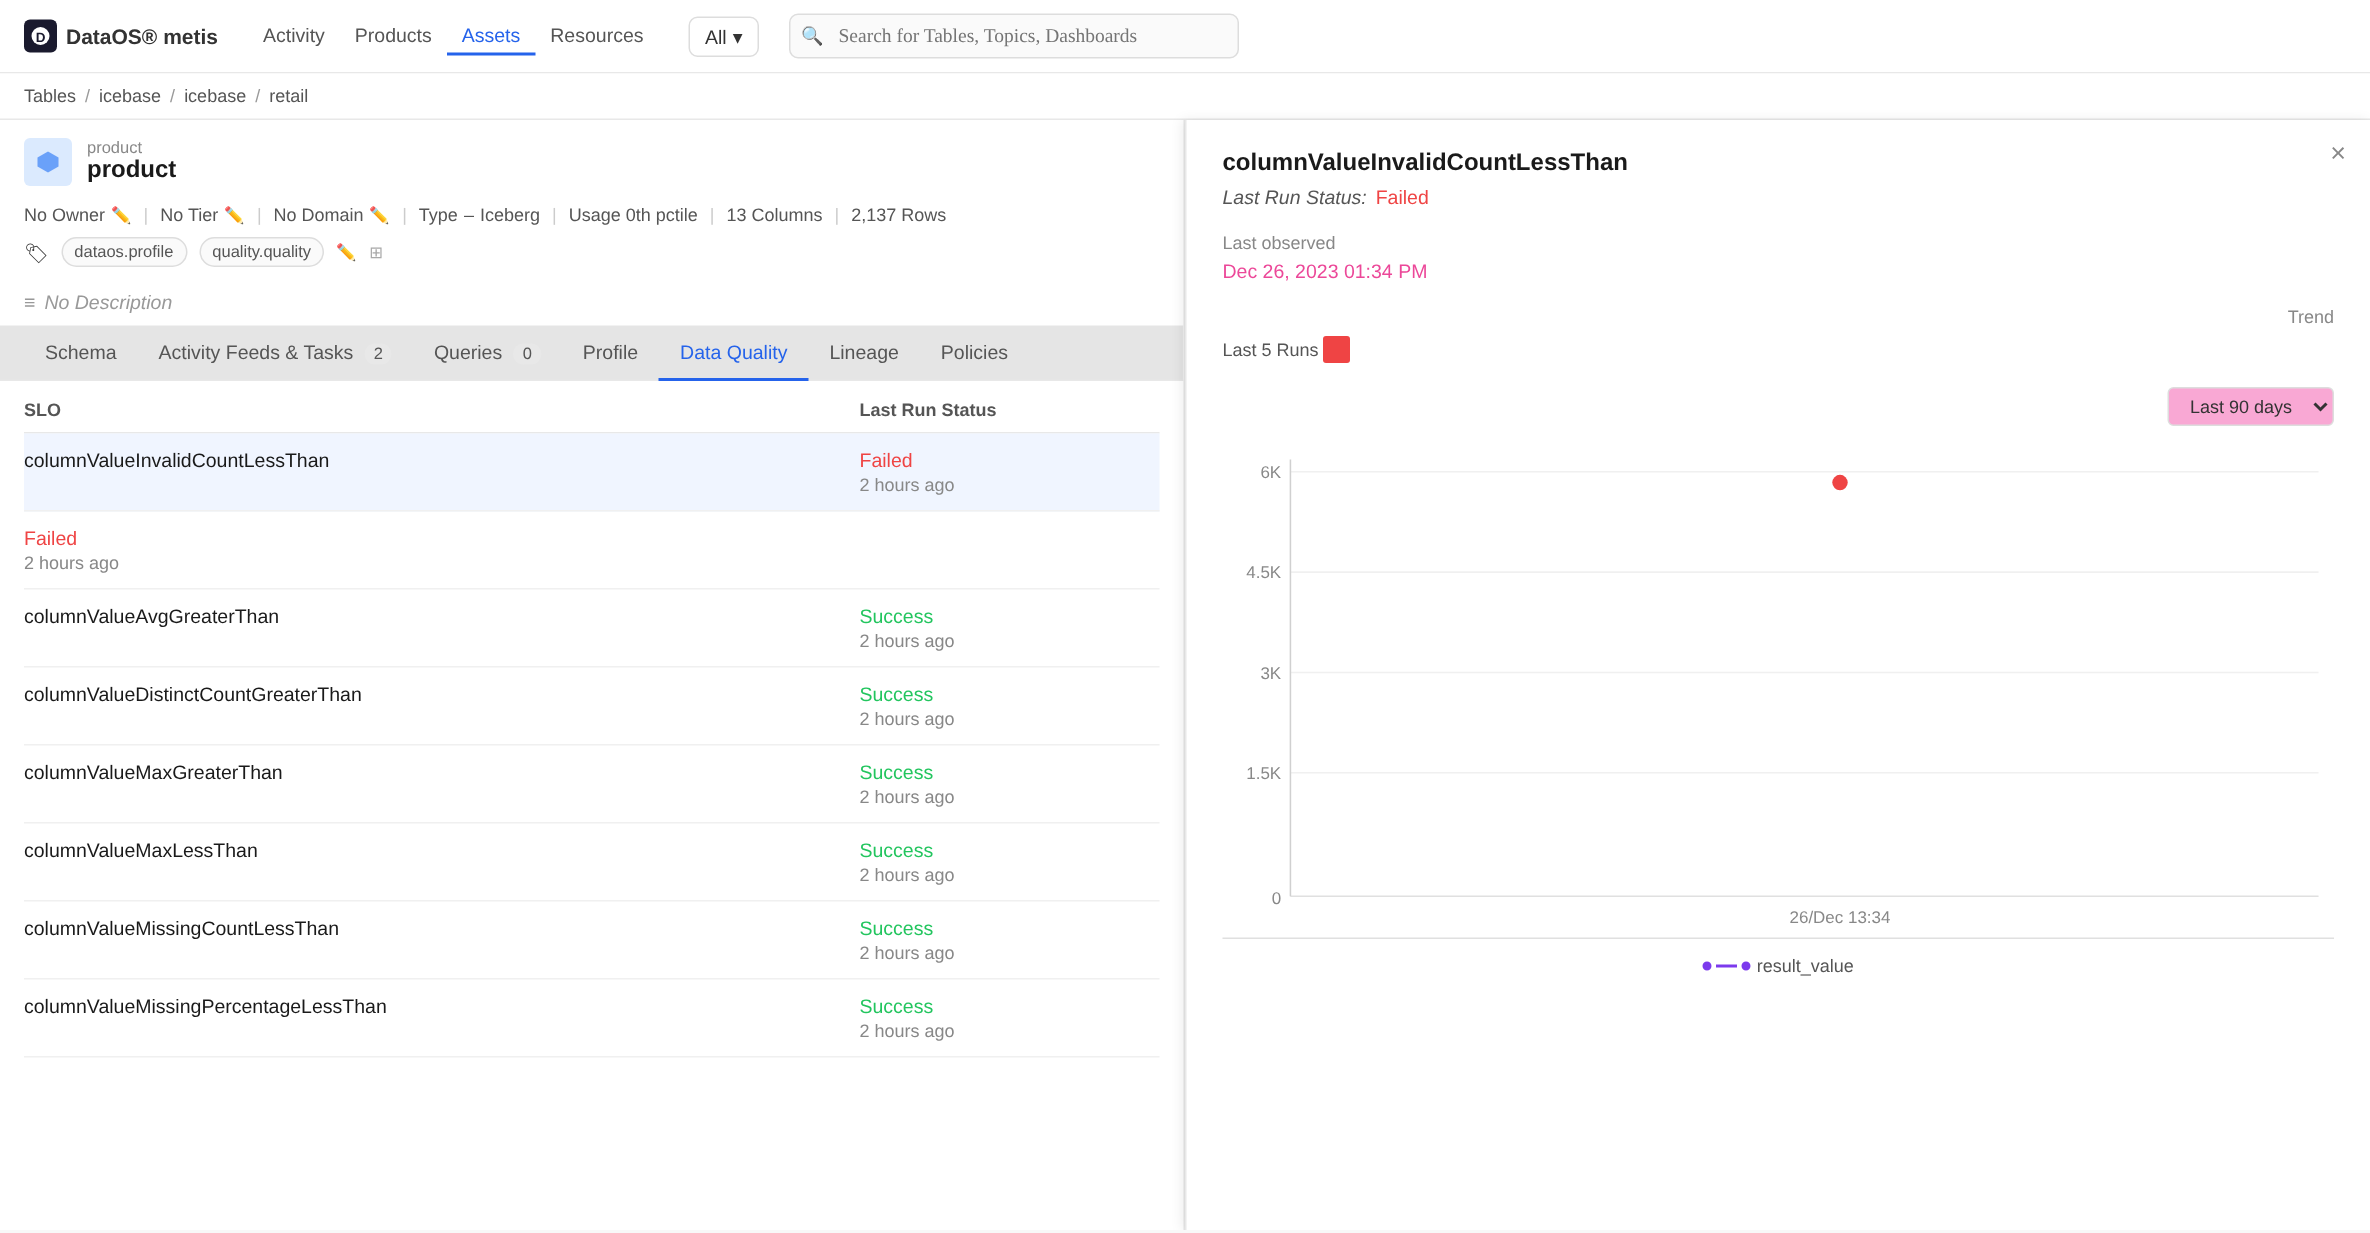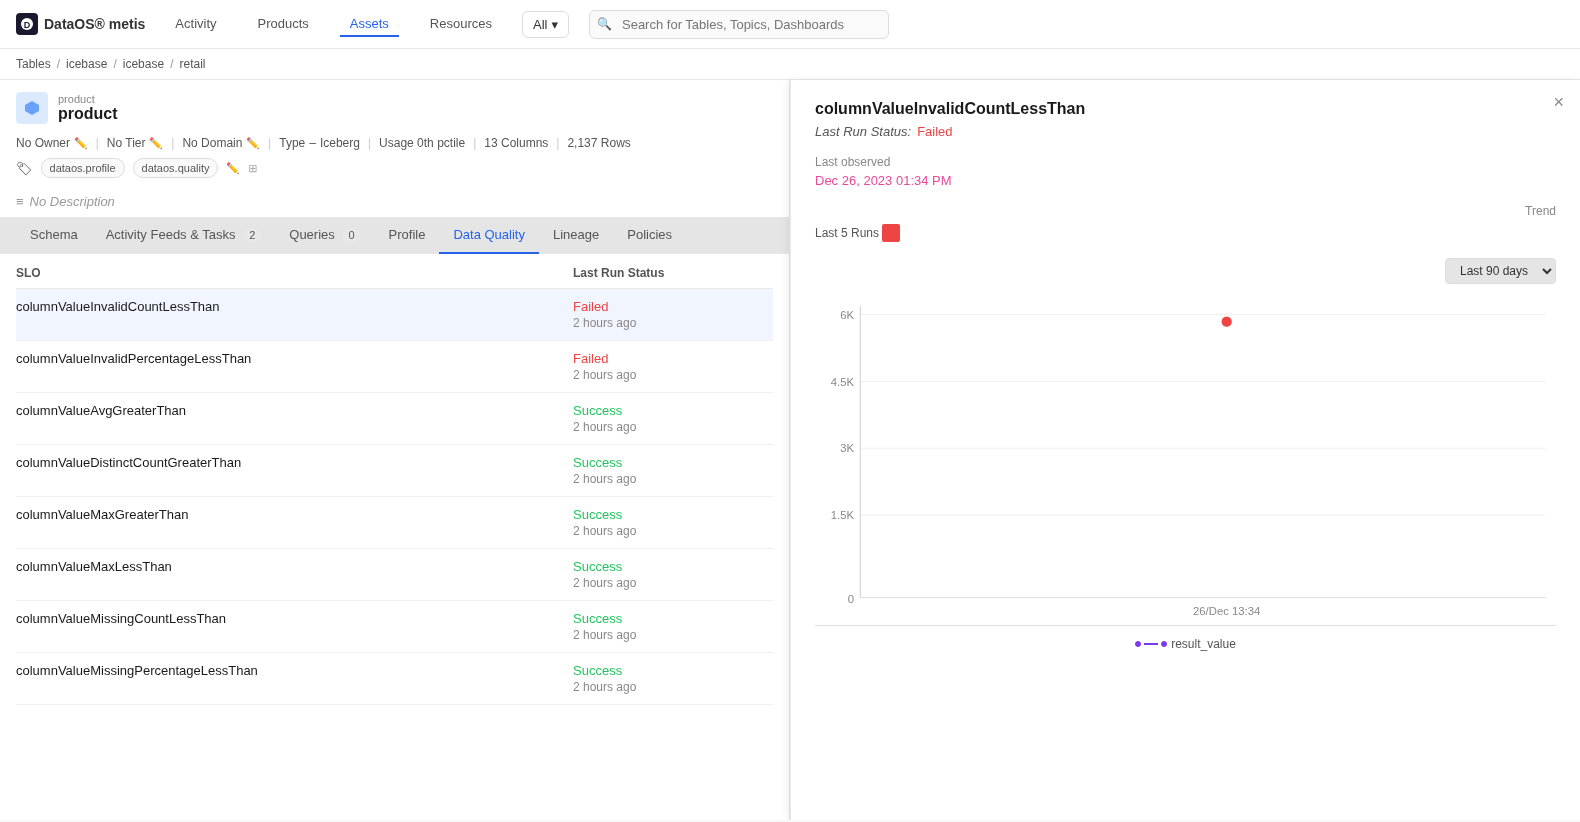--- a/index.html
+++ b/index.html
@@ -7,25 +7,25 @@
 
     
     .top-nav {
       display: flex; align-items: center; height: 49px;
       background: #fff; border-bottom: 1px solid #e8e8e8;
       padding: 0 16px; gap: 20px;
     }
     .nav-logo { display: flex; align-items: center; gap: 6px; font-weight: 600; font-size: 14px; }
     .nav-logo-icon { width: 22px; height: 22px; background: #1a1a2e; border-radius: 4px; display: flex; align-items: center; justify-content: center; }
     .nav-logo-icon svg { width: 14px; height: 14px; fill: white; }
-    .nav-links { display: flex; gap: 21px; }
+    .nav-links { display: flex; gap: 0; }
     .nav-link { padding: 4px 10px; font-size: 13px; color: #555; cursor: pointer; border-radius: 4px; text-decoration: none; }
     .nav-link.active { color: #2563eb; font-weight: 500; border-bottom: 2px solid #2563eb; border-radius: 0; }
     .nav-search { flex: 1; max-width: 300px; position: relative; }
-    .nav-search input { width: 100%; padding: 6px 0 6px 32px; border: 1px solid #ddd; border-radius: 6px; font-size: 13px; color: #555; background: #fafafa; }
+    .nav-search input { width: 100%; padding: 6px 0 6px 32px; border: 1px solid #ddd; border-radius: 6px; font-size: 13px; color: #555; background: #fafafa; font-family: Liberation Serif, serif; }
     .nav-search-icon { position: absolute; left: 8px; top: 50%; transform: translateY(-50%); color: #aaa; font-size: 12px; }
     .nav-filter { display: flex; align-items: center; gap: 4px; padding: 5px 10px; border: 1px solid #ddd; border-radius: 6px; font-size: 13px; cursor: pointer; }
 
     
     .breadcrumb { display: flex; align-items: center; gap: 6px; padding: 8px 16px; font-size: 12px; color: #666; background: #fff; border-bottom: 1px solid #e8e8e8; }
     .breadcrumb a { color: #555; text-decoration: none; }
     .breadcrumb span { color: #999; }
 
     
     .main-layout { display: flex; height: calc(822px - 49px - 33px); position: relative; }
@@ -83,21 +83,21 @@
     .drawer-section-value { font-size: 13px; color: #ec4899; font-weight: 500; }
     .trend-section { margin-bottom: 16px; }
     .trend-label { font-size: 12px; color: #888; margin-bottom: 6px; text-align: right; }
     .trend-row { display: flex; align-items: center; gap: 3px; }
     .trend-runs-label { font-size: 12px; color: #555; }
     .trend-box { width: 18px; height: 18px; background: #ef4444; border-radius: 2px; }
 
     
     .chart-container { position: relative; margin-top: 8px; }
     .chart-controls { display: flex; justify-content: flex-end; margin-bottom: 12px; }
-    .date-dropdown { padding: 4px 10px; border: 1px solid #ddd; border-radius: 4px; font-size: 12px; cursor: pointer; background: #e5e5e5; color: #333; }
+    .date-dropdown { padding: 4px 10px; border: 1px solid #ddd; border-radius: 4px; font-size: 12px; cursor: pointer; background: #f9a8d4; color: #333; }
     .chart-area { position: relative; }
     .chart-svg { width: 100%; }
     .chart-legend { display: flex; align-items: center; gap: 6px; justify-content: center; margin-top: 8px; font-size: 12px; color: #555; }
     .legend-line { display: flex; align-items: center; gap: 4px; }
   </style>
 </head>
 <body>
 
 <nav class="top-nav">
   <div class="nav-logo">
@@ -181,21 +181,21 @@
           <span>13 Columns</span>
         </span>
         <span class="product-meta-sep">|</span>
         <span class="product-meta-item">
           <span>2,137 Rows</span>
         </span>
       </div>
       <div class="product-tags">
         <span>🏷</span>
         <span class="tag">dataos.profile</span>
-        <span class="tag">dataos.quality</span>
+        <span class="tag">quality.quality</span>
         <span class="edit-icon">✏️</span>
         <span class="edit-icon">⊞</span>
       </div>
     </div>
 
     <div class="no-description">
       <span>≡</span>
       <span>No Description</span>
     </div>
 
@@ -223,21 +223,20 @@
 
       <div class="table-row" style="background:#f0f5ff;">
         <span class="slo-name">columnValueInvalidCountLessThan</span>
         <div class="status-col">
           <div class="status-failed">Failed</div>
           <div class="status-time">2 hours ago</div>
         </div>
       </div>
 
       <div class="table-row">
-        <span class="slo-name">columnValueInvalidPercentageLessThan</span>
         <div class="status-col">
           <div class="status-failed">Failed</div>
           <div class="status-time">2 hours ago</div>
         </div>
       </div>
 
       <div class="table-row">
         <span class="slo-name">columnValueAvgGreaterThan</span>
         <div class="status-col">
           <div class="status-success">Success</div>

